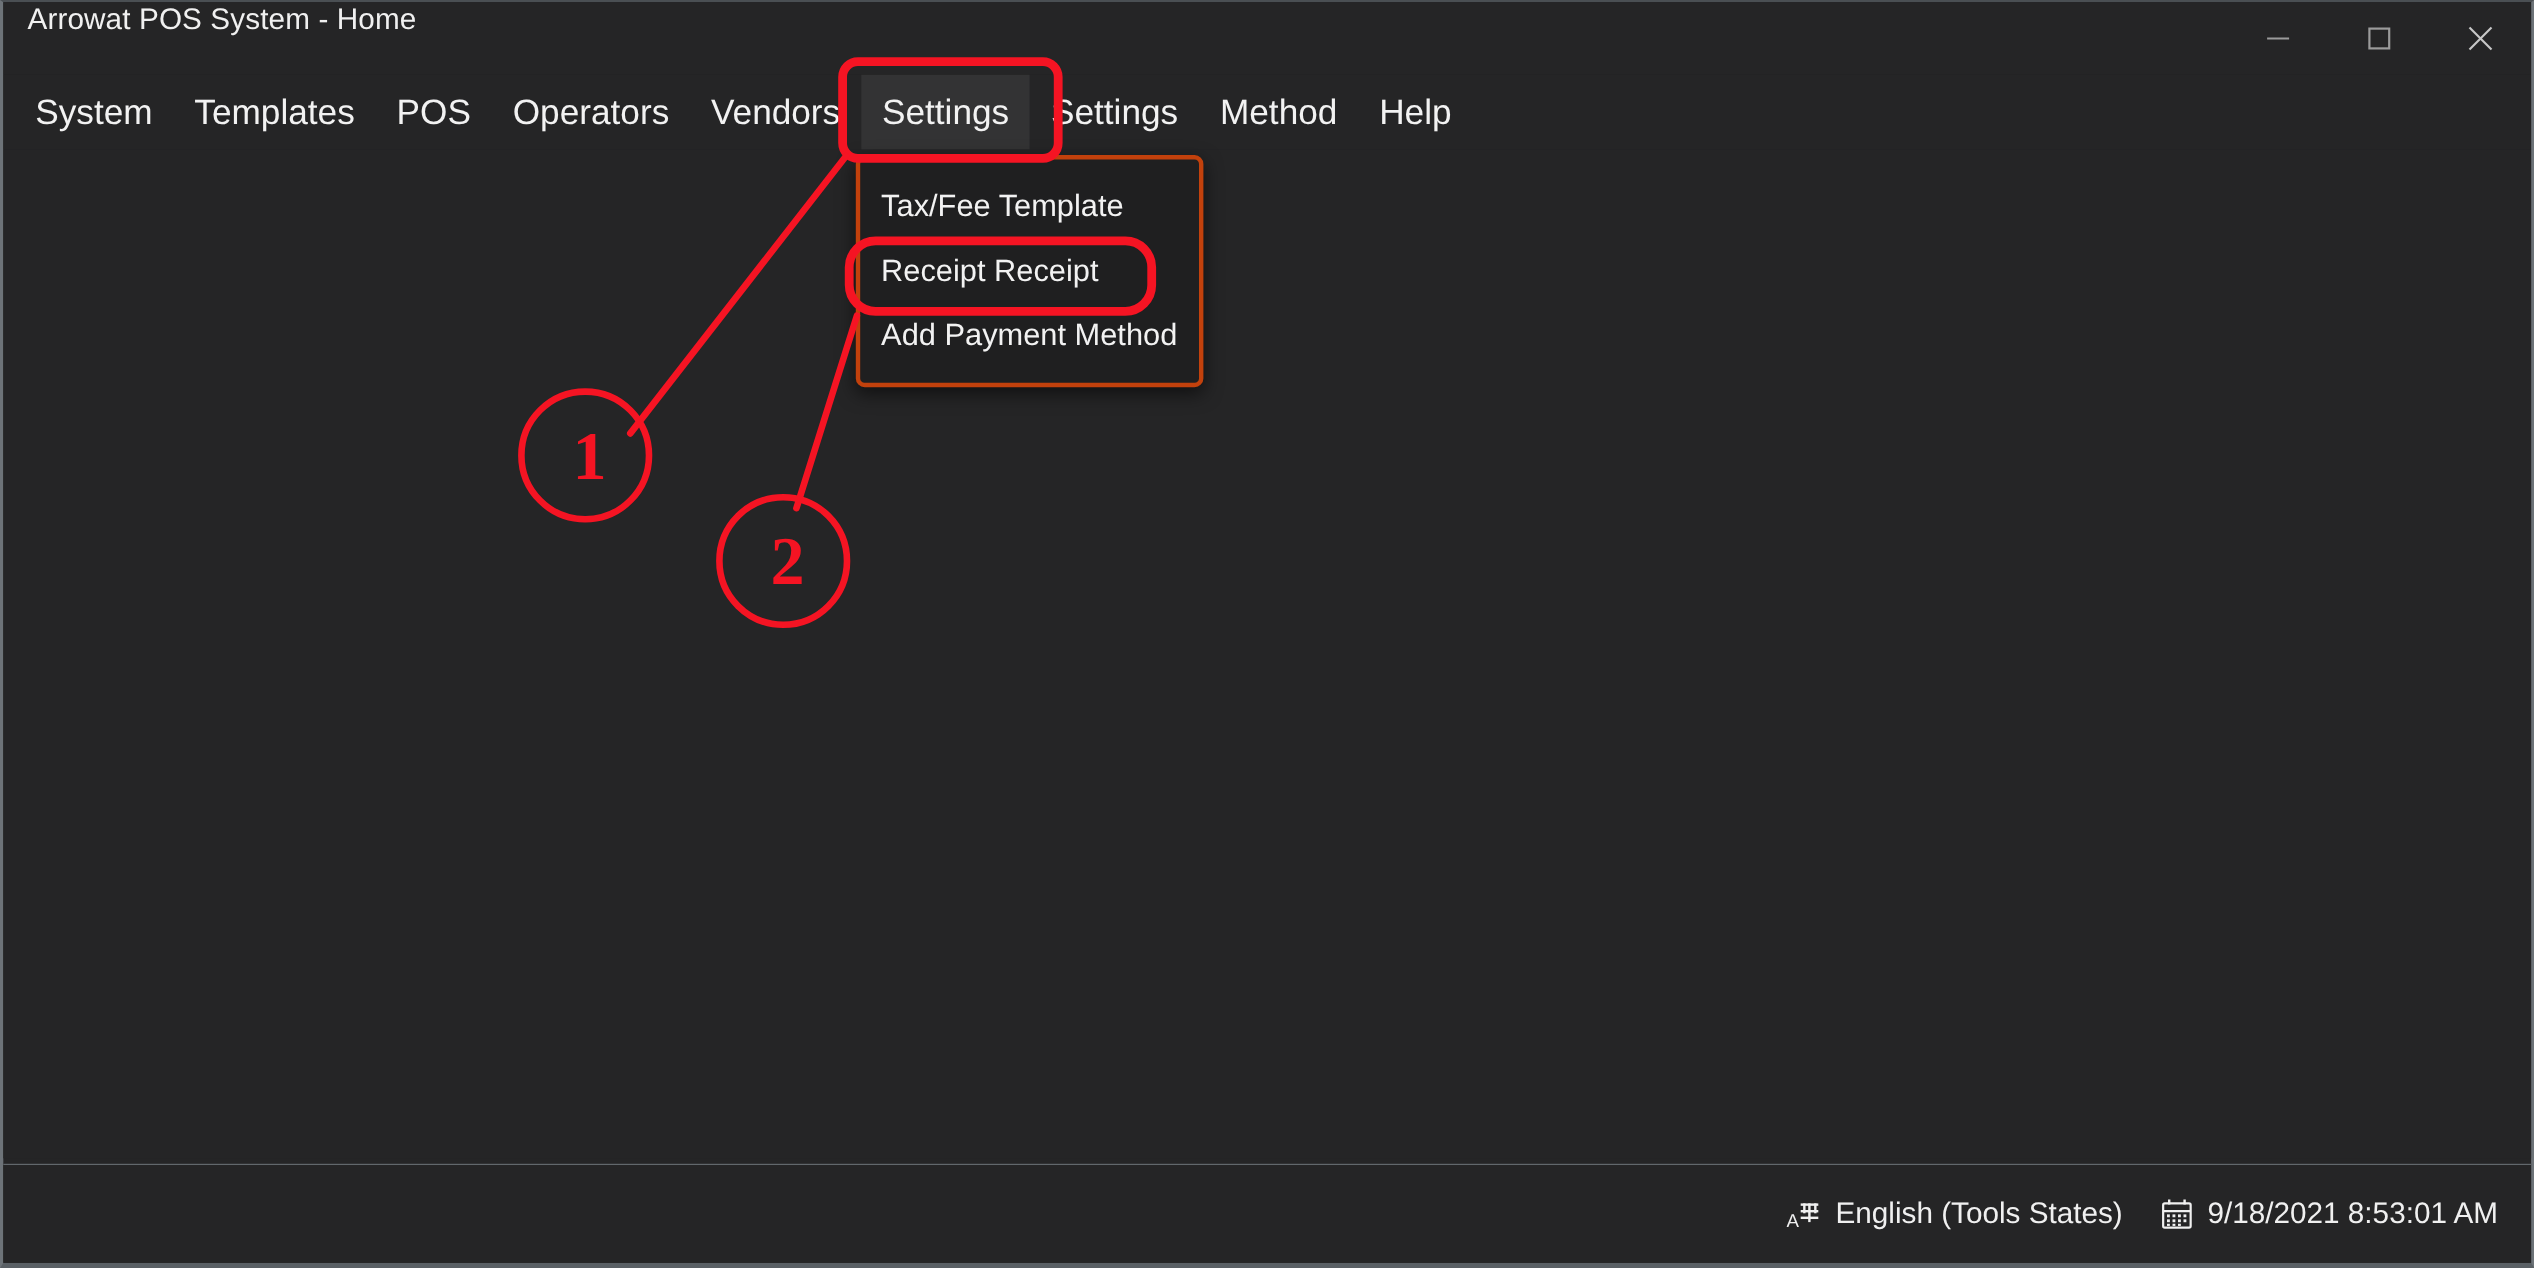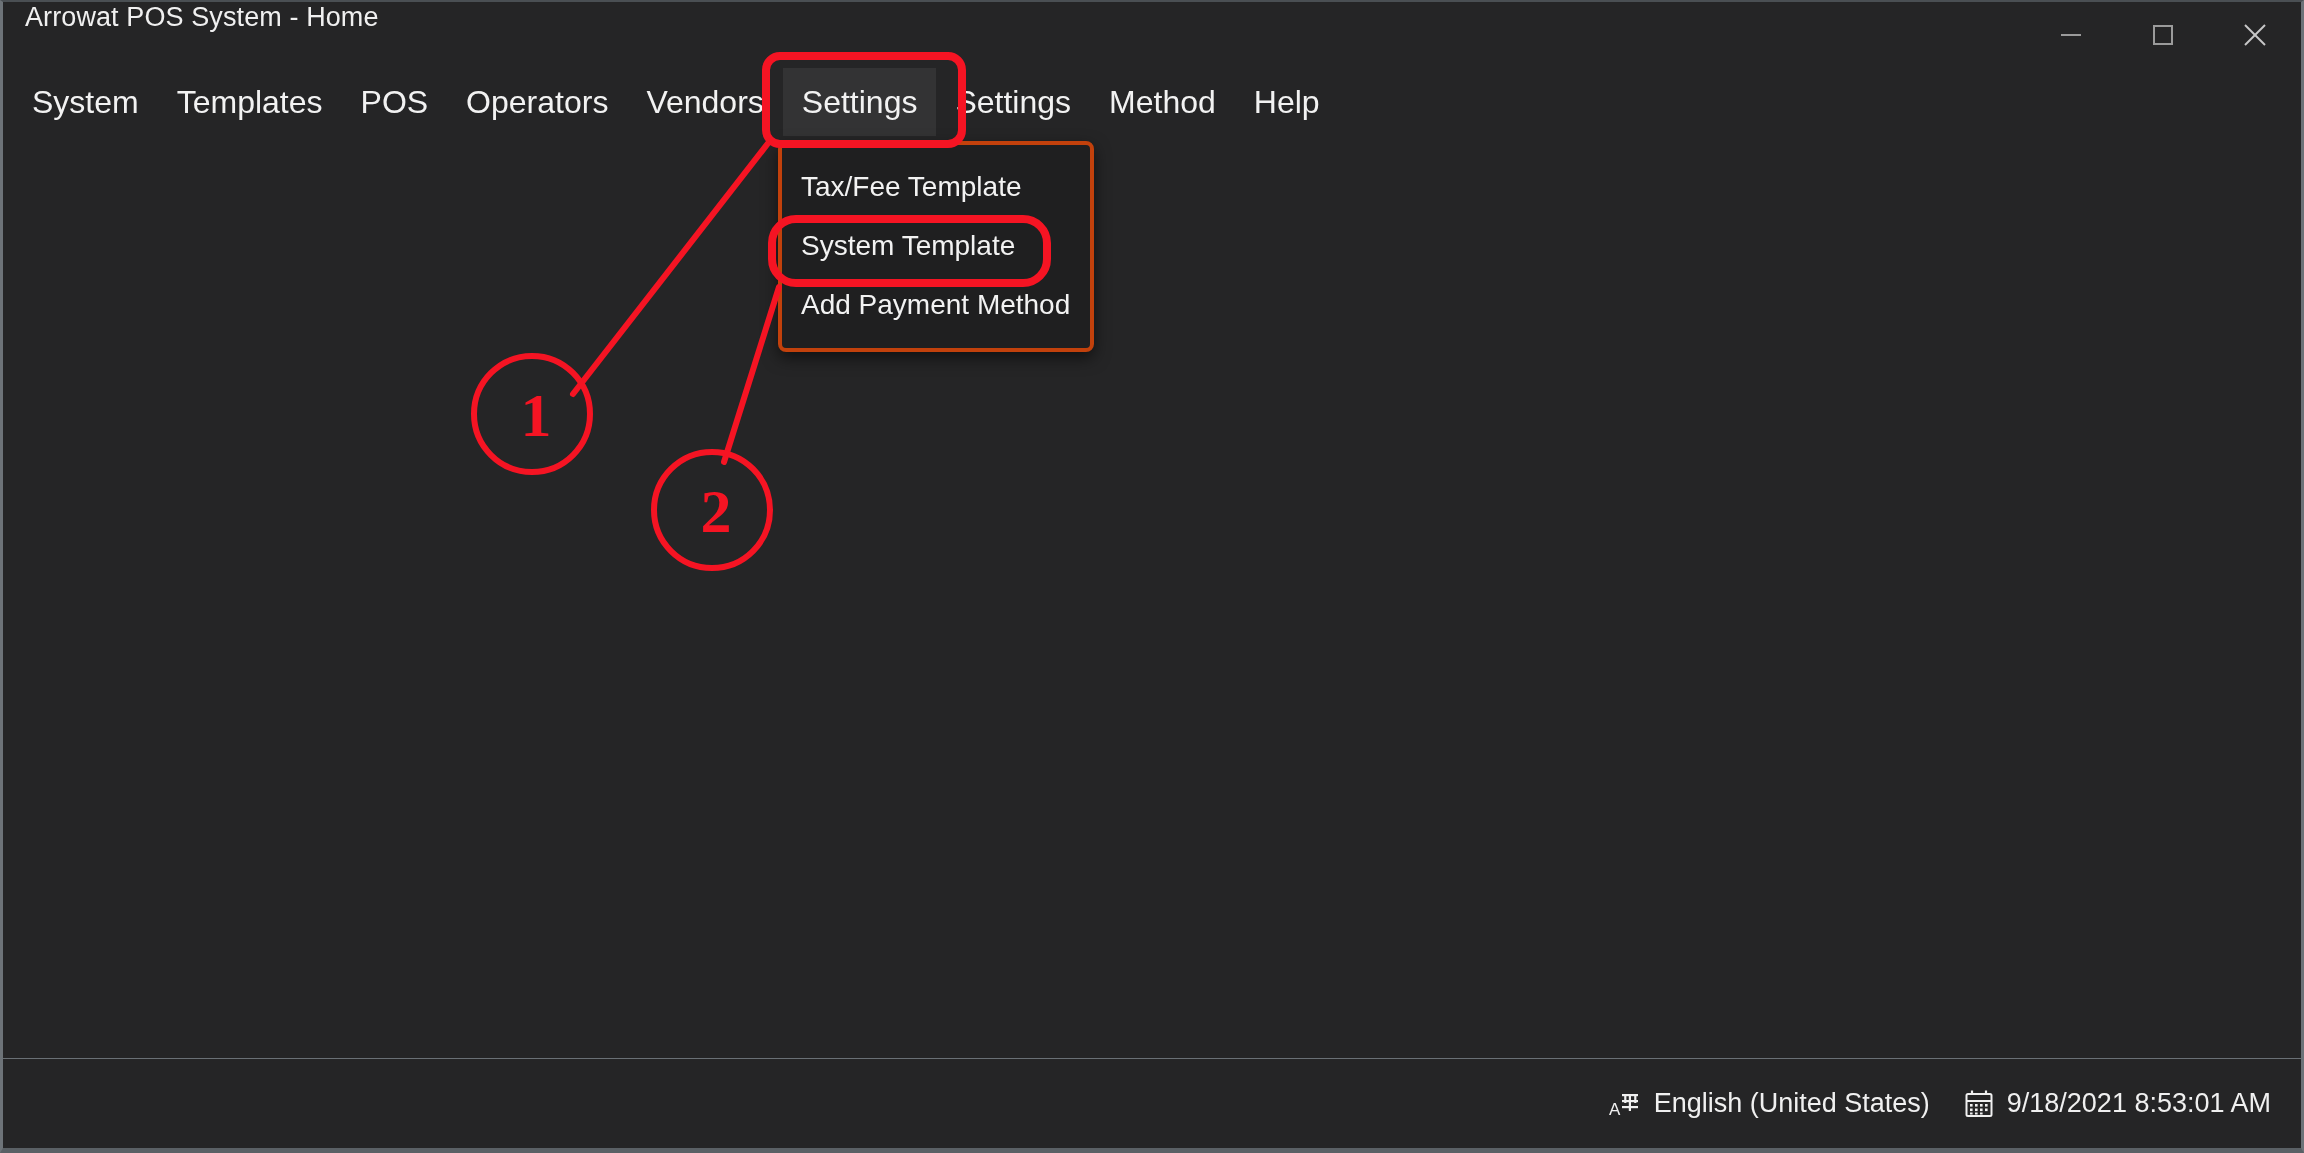--- a/index.html
+++ b/index.html
@@ -201,38 +201,38 @@
     <div class="menu-item active">Settings</div>
     <div class="menu-item">Settings</div>
     <div class="menu-item">Method</div>
     <div class="menu-item">Help</div>
   </div>
 
   <div id="client-area"></div>
 
   <div id="dropdown-menu">
     <div class="dropdown-item">Tax/Fee Template</div>
-    <div class="dropdown-item">System Template</div>
+    <div class="dropdown-item">Receipt Receipt</div>
     <div class="dropdown-item">Add Payment Method</div>
   </div>
 
   <div id="status-bar">
     <div class="status-group">
       <span class="glyph">
         <svg width="32" height="32" viewBox="0 0 32 32">
           <text x="0" y="27" font-family="Liberation Sans, sans-serif" font-size="17" fill="#f0f0f0">A</text>
           <rect x="13" y="6" width="16" height="2.2" fill="#f0f0f0"></rect>
           <rect x="13" y="12" width="16" height="2.2" fill="#f0f0f0"></rect>
           <rect x="13" y="18" width="16" height="2.2" fill="#f0f0f0"></rect>
           <rect x="19.8" y="6" width="2.2" height="17" fill="#f0f0f0"></rect>
           <rect x="15.2" y="6" width="2.2" height="9" fill="#f0f0f0"></rect>
           <rect x="25.2" y="6" width="2.2" height="9" fill="#f0f0f0"></rect>
         </svg>
       </span>
-      <span>English (United States)</span>
+      <span>English (Tools States)</span>
     </div>
 
     <div class="status-group">
       <span class="glyph">
         <svg width="30" height="30" viewBox="0 0 30 30">
           <rect x="2.5" y="5" width="25" height="22" rx="1.5" fill="none" stroke="#f0f0f0" stroke-width="2"></rect>
           <line x1="2.5" y1="12" x2="27.5" y2="12" stroke="#f0f0f0" stroke-width="2"></line>
           <line x1="8" y1="1.5" x2="8" y2="6" stroke="#f0f0f0" stroke-width="2.2"></line>
           <line x1="22" y1="1.5" x2="22" y2="6" stroke="#f0f0f0" stroke-width="2.2"></line>
           <g fill="#f0f0f0">

